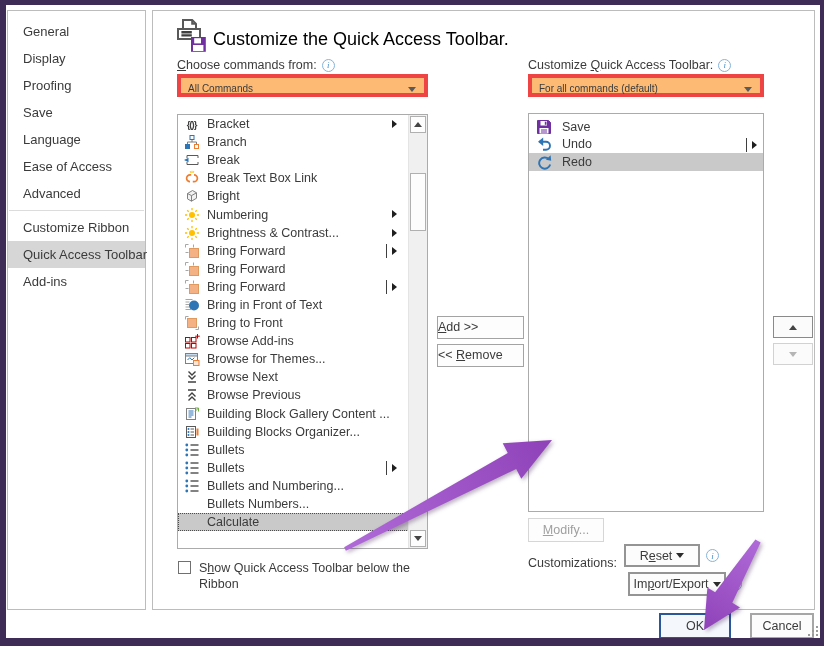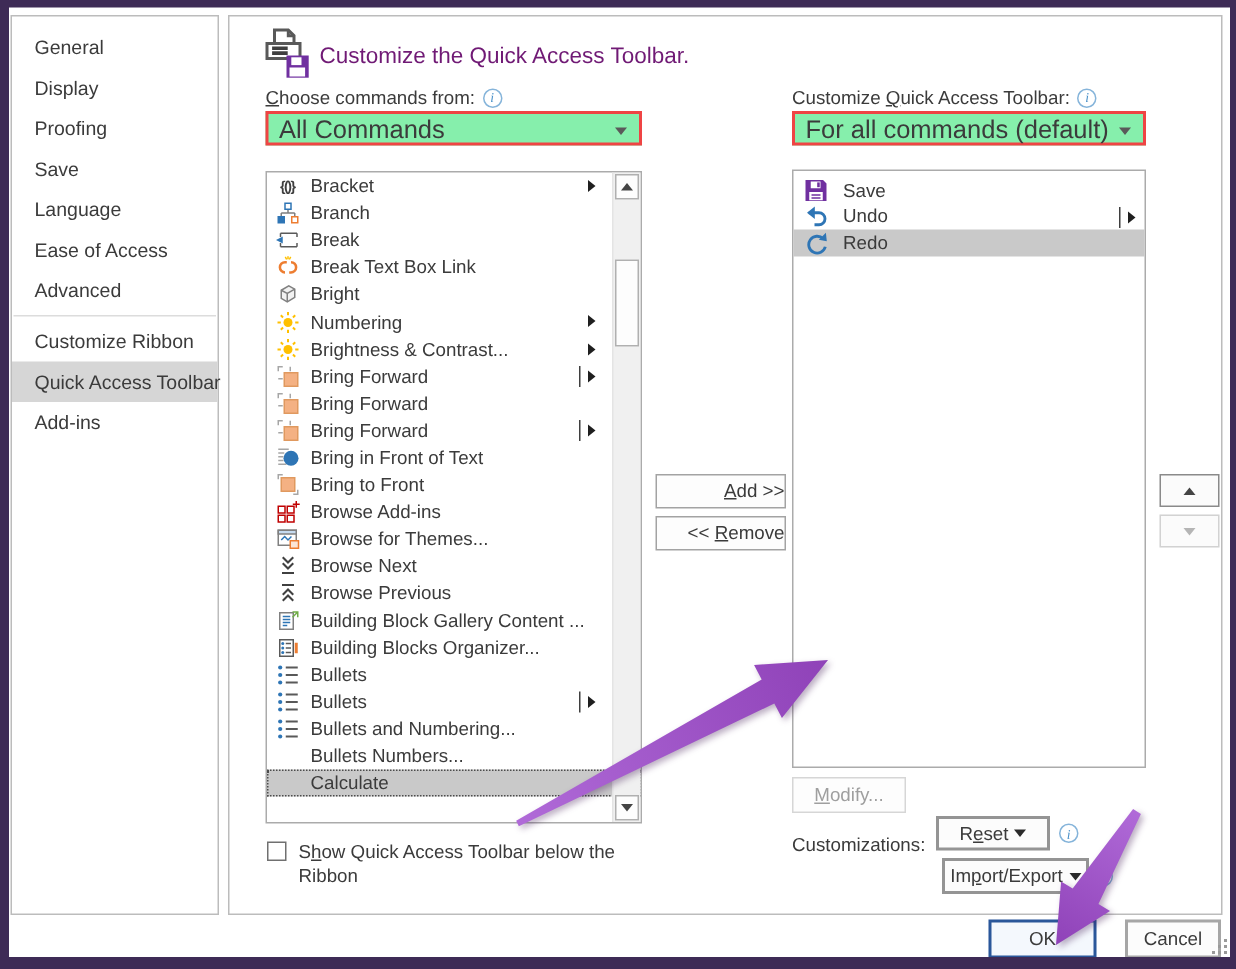--- a/index.html
+++ b/index.html
@@ -10,47 +10,47 @@
   #edge-left{left:0;top:0;width:6px;height:646px}
   #edge-right{right:0;top:0;width:4px;height:646px}
   #edge-bottom{left:0;bottom:0;width:824px;height:8px}
   .panel{position:absolute;border:1px solid #bcbcbc;background:#fff}
   #sidebar{left:7px;top:10px;width:139px;height:600px;padding-top:7px}
   #main{left:152px;top:10px;width:663px;height:600px}
   .sb-item{height:27px;line-height:27px;padding-left:15px;font-size:13px;cursor:pointer;white-space:nowrap}
   .sb-item.selected{background:#d6d6d6}
   .sb-divider{height:1px;background:#dcdcdc;margin:3px 1px}
   #header-icon{position:absolute;left:20px;top:6px}
-  #header-title{position:absolute;left:60px;top:18px;font-size:15px;color:#701a75}
+  #header-title{position:absolute;left:60px;top:18px;font-size:18px;color:#000000}
   .fieldlabel{position:absolute;font-size:12.5px;display:flex;align-items:center;gap:5px;white-space:nowrap}
   #choose-label{left:24px;top:47px}
   #customize-label{left:375px;top:47px}
   .info{width:13px;height:13px;border-radius:50%;border:1px solid #85b4da;color:#4a90c8;font-size:9px;font-style:italic;font-family:"Liberation Serif",serif;display:inline-flex;align-items:center;justify-content:center;flex:none;background:#fff}
-  .dropdown{position:absolute;height:23px;border:2px solid #ef4444;background:#86efac;font-size:17px;line-height:21px;padding-left:7px;cursor:pointer}
+  .dropdown{position:absolute;height:23px;border:4px solid #ef4444;background:#fdba74;font-size:10px;line-height:21px;padding-left:7px;cursor:pointer}
   #choose-dd{left:24px;top:63px;width:251px}
   #customize-dd{left:375px;top:63px;width:236px}
   .dd-arrow{position:absolute;right:8px;top:9px;width:0;height:0;border-left:4px solid transparent;border-right:4px solid transparent;border-top:5px solid #5a5a5a}
   #command-list{position:absolute;left:24px;top:103px;width:251px;height:435px;border:1px solid #ababab;background:#fff;overflow:hidden}
   .crow{position:relative;height:18.1px;display:flex;align-items:center;font-size:12.5px;padding-left:5px;cursor:pointer;white-space:nowrap}
   .crow.selected{background:#c9c9c9;outline:1px dotted #4c4c4c;outline-offset:-1px}
   .cicon{width:17px;height:16px;margin-right:7px;flex:none;display:inline-flex;align-items:center;justify-content:center}
   .bricon{font-size:9.5px;letter-spacing:-1px;color:#3f3f3f;font-weight:bold}
   .rcaret{position:absolute;left:214px;top:5px;width:0;height:0;border-top:4px solid transparent;border-bottom:4px solid transparent;border-left:5px solid #1f1f1f}
   .rsep{position:absolute;left:208px;top:2px;width:1px;height:14px;background:#3f3f3f}
   #cl-scroll{position:absolute;right:0;top:0;width:19px;height:100%;background:#f0f0f0;border-left:1px solid #e4e4e4}
   .sbtn{position:absolute;left:1px;width:16px;height:17px;background:#fdfdfd;border:1px solid #b0b0b0;display:flex;align-items:center;justify-content:center;cursor:pointer}
   #cl-up{top:1px}
   #cl-down{bottom:1px}
   #cl-thumb{position:absolute;left:1px;top:58px;width:16px;height:58px;background:#fdfdfd;border:1px solid #b0b0b0;cursor:pointer}
   .tri-up{width:0;height:0;border-left:4px solid transparent;border-right:4px solid transparent;border-bottom:5px solid #444}
   .tri-down{width:0;height:0;border-left:4px solid transparent;border-right:4px solid transparent;border-top:5px solid #444}
   .tri-down.dis{border-top-color:#b5b5b5}
   #show-below{position:absolute;left:25px;top:549px;width:235px;display:flex;gap:8px;font-size:12.5px;line-height:16px;cursor:pointer}
   .cb{width:13px;height:13px;border:1px solid #707070;background:#fff;flex:none;margin-top:1px}
-  .midbtn{position:absolute;left:284px;width:87px;height:23px;border:1px solid #a3a3a3;background:#fdfdfd;font-size:12.5px;text-align:right;line-height:21px;cursor:pointer}
+  .midbtn{position:absolute;left:284px;width:87px;height:23px;border:1px solid #a3a3a3;background:#fdfdfd;font-size:12.5px;text-align:left;line-height:21px;cursor:pointer}
   #add-btn{top:305px}
   #remove-btn{top:333px}
   #qat-list{position:absolute;left:375px;top:102px;width:236px;height:399px;border:1px solid #ababab;background:#fff;padding-top:4px}
   .qrow{position:relative;height:17.5px;display:flex;align-items:center;font-size:12.5px;padding-left:6px;cursor:pointer;white-space:nowrap}
   .qrow.selected{background:#c9c9c9}
   .qrow .cicon{margin-right:10px}
   .qcaret{position:absolute;left:223px;top:5px;width:0;height:0;border-top:4px solid transparent;border-bottom:4px solid transparent;border-left:5px solid #1f1f1f}
   .qsep{position:absolute;left:217px;top:2px;width:1px;height:14px;background:#3f3f3f}
   .movebtn{position:absolute;left:620px;width:40px;height:22px;border:1px solid #8a8a8a;background:#fbfbfb;display:flex;align-items:center;justify-content:center;cursor:pointer}
   #move-up{top:305px}

